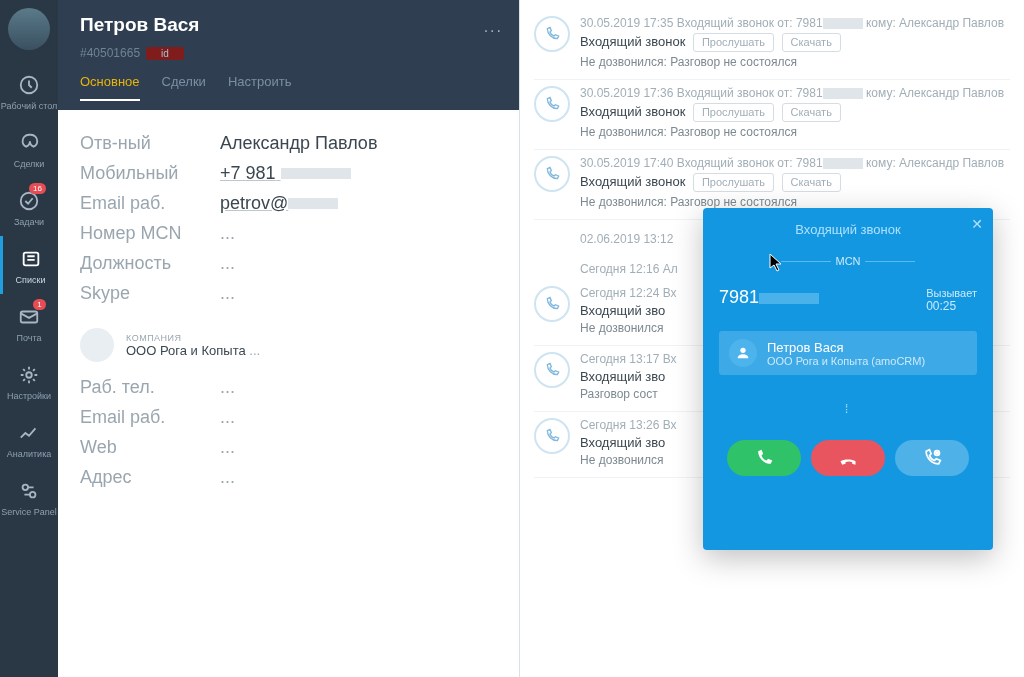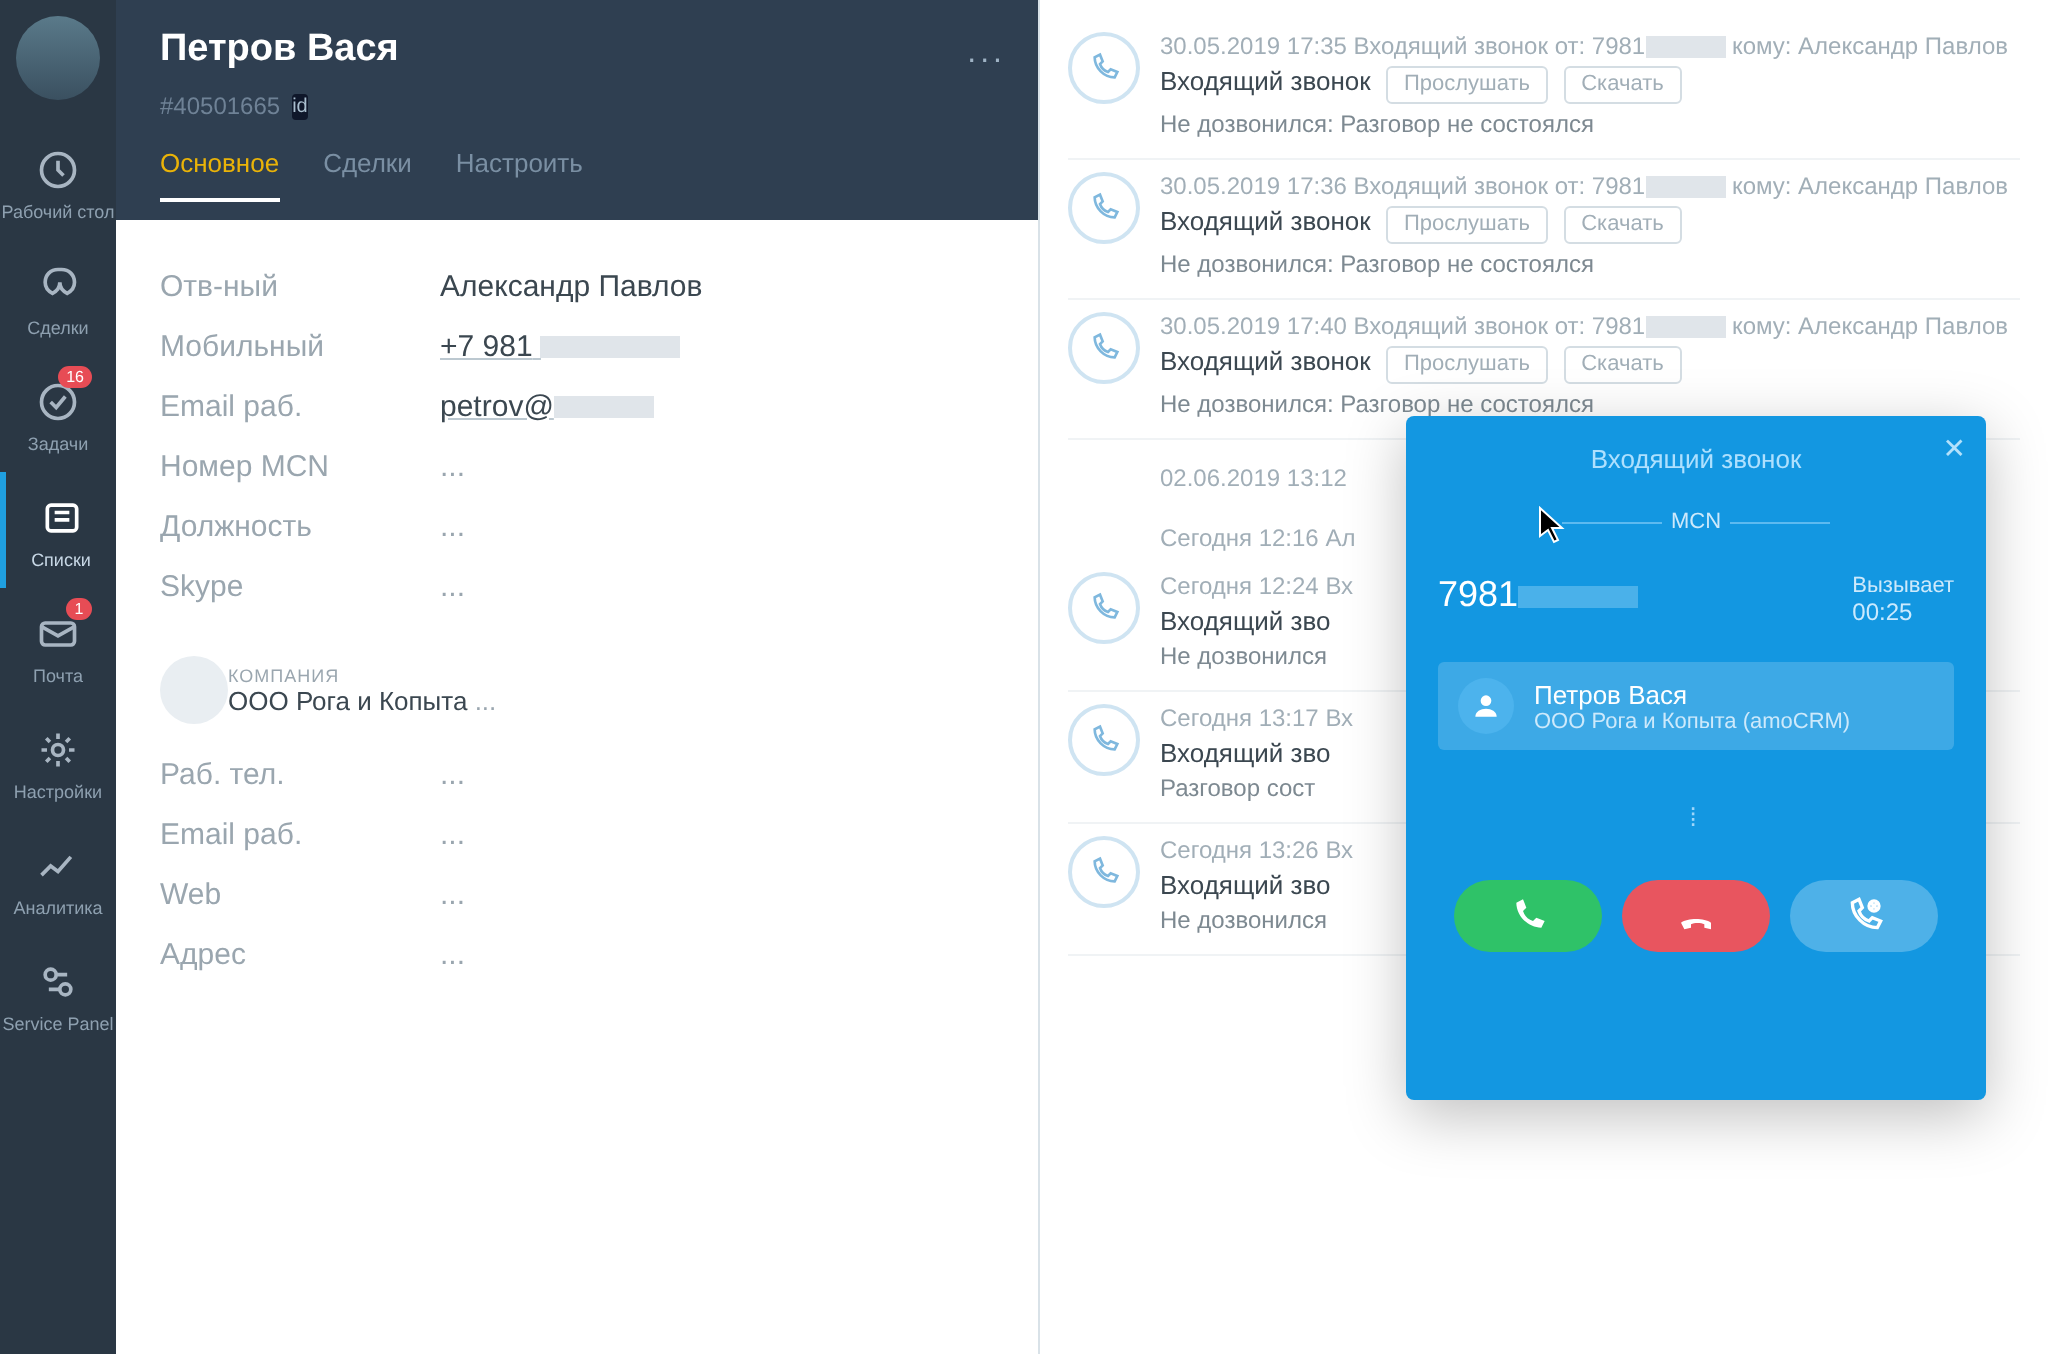--- a/index.html
+++ b/index.html
@@ -11,35 +11,35 @@
 .nav-item.active .icon{color:#fff}
 .nav-item .lbl{font-size:9px;color:#8ea0b0;margin-top:2px;text-align:center}
 .nav-item.active{border-left:3px solid #1f9fe0}
 .nav-item.active .lbl{color:#c8d8e6}
 .badge{position:absolute;top:5px;right:12px;background:#e74c55;color:#fff;font-size:8px;border-radius:7px;padding:1px 4px;min-width:13px;text-align:center}
 .contact-panel{position:absolute;left:58px;top:0;width:462px;height:677px;background:#fff;border-right:1px solid #d9e2e8}
 .contact-header{background:#2f3f51;height:110px;padding:14px 22px 0 22px;position:relative}
 .contact-name{color:#fff;font-size:19px;font-weight:bold;margin-bottom:10px}
 .contact-id-row{display:flex;align-items:center;gap:6px;margin-bottom:14px}
 .contact-id{color:#6f8296;font-size:12px}
-.id-badge{background:#0f172a;color:#aabfcf;font-size:10px;padding:1px 0;border-radius:2px}
+.id-badge{background:#7f1d1d;color:#aabfcf;font-size:10px;padding:1px 15px;border-radius:2px}
 .dots-btn{position:absolute;right:16px;top:18px;color:#9fb3c5;letter-spacing:2px;font-size:16px;cursor:pointer}
 .tabs{display:flex;gap:22px}
 .tab{color:#7a8fa3;font-size:13px;padding-bottom:10px;cursor:pointer}
 .tab.active{color:#eab308;border-bottom:2px solid #fff}
 .contact-body{padding:18px 22px}
-.field-row{display:flex;align-items:center;min-height:30px;font-size:15px}
+.field-row{display:flex;align-items:center;min-height:30px;font-size:18px}
 .field-label{width:140px;color:#9aa6af}
 .field-value{color:#3b4750}
 .field-value.link{color:#3b4750;text-decoration:underline;text-decoration-color:#bcc8d0}
 .field-value.dotted{color:#9aa6af}
 .redacted{display:inline-block;height:11px;background:#e0e5ea;vertical-align:middle}
 .toggle{width:34px;height:18px;border-radius:9px;border:1px solid #b8c5cf;position:relative}
 .toggle:after{content:"";position:absolute;width:14px;height:14px;border-radius:50%;background:#fff;border:1px solid #9db0bd;left:1px;top:1px}
-.company-block{margin-top:20px;display:flex;align-items:center;gap:0}
+.company-block{margin-top:20px;display:flex;align-items:center;gap:12px}
 .company-circ{width:34px;height:34px;border-radius:50%;background:#e9eef2}
 .company-label{font-size:9px;color:#9aa6af;text-transform:uppercase;letter-spacing:0.5px}
 .company-name{font-size:13px;color:#3b4750}
 
 .feed{position:absolute;left:520px;top:0;width:504px;height:525px;overflow:hidden;padding:10px 14px;background:#fff}
 .feed-item{display:flex;gap:10px;padding:6px 0 10px 0;border-bottom:1px solid #f0f3f5}
 .call-icon{width:36px;height:36px;border:2px solid #cfe4f2;border-radius:50%;flex:0 0 36px;display:flex;align-items:center;justify-content:center;color:#7fb8de}
 .feed-body{flex:1}
 .feed-meta{font-size:12px;color:#a1aeb7;margin-bottom:3px}
 .feed-title{font-size:13px;color:#3b4750;margin-bottom:3px}

